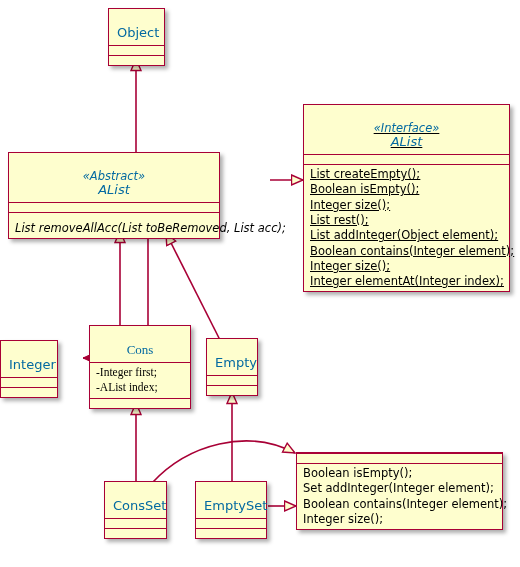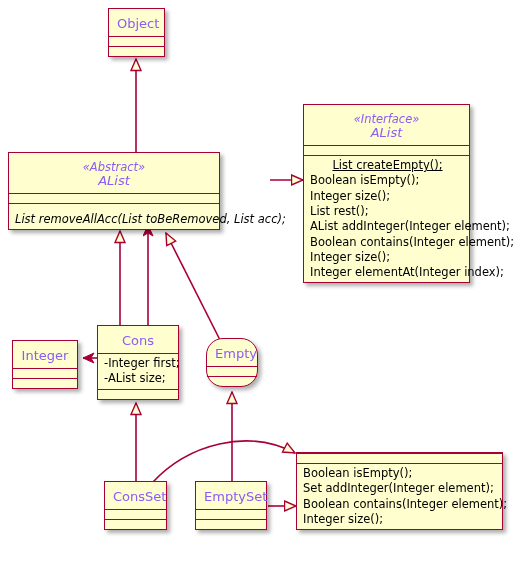--- a/index.html
+++ b/index.html
@@ -26,22 +26,22 @@
   .uml-class {
     position: absolute;
     background: #FEFECE;
     border: 1.5px solid #A80036;
     box-sizing: border-box;
     box-shadow: 3px 3px 4px rgba(0,0,0,0.32);
     z-index: 5;
   }
   .hdr {
     text-align: center;
-    padding: 8px 8px 4px 8px;
-    color: #8b5cf6;
+    padding: 17px 8px 4px 8px;
+    color: #0369a1;
     line-height: 1.15;
   }
   .stereo {
     display: block;
     font-style: italic;
     font-size: 11.5px;
   }
   .cname {
     display: block;
     font-size: 13px;
@@ -57,21 +57,21 @@
     padding: 2px 4px 2px 6px;
     min-height: 7px;
   }
   .compart.empty { padding: 0; height: 9px; }
   .mrow {
     font-size: 11.5px;
     color: #000000;
     line-height: 1.33;
     white-space: nowrap;
   }
-  .mrow.static { text-decoration: underline; text-align: center; }
+  .mrow.static { text-decoration: underline; }
   .mrow.abstract { font-style: italic; margin-top: 6px; }
 </style>
 </head>
 <body>
 
 <div id="canvas">
 
   <svg class="edges" viewBox="0 0 520 567">
     <defs>
       <marker id="hollowTri" markerWidth="14" markerHeight="14" refX="12.5" refY="6" orient="auto" markerUnits="userSpaceOnUse">
@@ -139,77 +139,77 @@
   <div class="uml-class" style="left:108px; top:8px; width:57px;">
     <div class="hdr">
       <span class="cname">Object</span>
     </div>
     <div class="sep"></div>
     <div class="compart empty"></div>
     <div class="sep"></div>
     <div class="compart empty"></div>
   </div>
 
-  <div class="uml-class" style="left:303px; top:104px; width:167px;">
+  <div class="uml-class" style="left:303px; top:104px; width:207px;text-decoration:underline;">
     <div class="hdr">
       <span class="stereo">«Interface»</span>
       <span class="cname italic">AList</span>
     </div>
     <div class="sep"></div>
     <div class="compart empty"></div>
     <div class="sep"></div>
     <div class="compart">
       <div class="mrow static">List createEmpty();</div>
       <div class="mrow">Boolean isEmpty();</div>
       <div class="mrow">Integer size();</div>
       <div class="mrow">List rest();</div>
-      <div class="mrow">AList addInteger(Integer element);</div>
+      <div class="mrow">List addInteger(Object element);</div>
       <div class="mrow">Boolean contains(Integer element);</div>
       <div class="mrow">Integer size();</div>
       <div class="mrow">Integer elementAt(Integer index);</div>
     </div>
   </div>
 
   <div class="uml-class" style="left:8px; top:152px; width:212px;">
     <div class="hdr">
       <span class="stereo">«Abstract»</span>
       <span class="cname italic">AList</span>
     </div>
     <div class="sep"></div>
     <div class="compart empty"></div>
     <div class="sep"></div>
     <div class="compart">
       <div class="mrow abstract">List removeAllAcc(List toBeRemoved, List acc);</div>
     </div>
   </div>
 
-  <div class="uml-class" style="left:12px; top:340px; width:66px;">
+  <div class="uml-class" style="left:0; top:340px; width:58px;">
     <div class="hdr">
       <span class="cname">Integer</span>
     </div>
     <div class="sep"></div>
     <div class="compart empty"></div>
     <div class="sep"></div>
     <div class="compart empty"></div>
   </div>
 
-  <div class="uml-class" style="left:97px; top:325px; width:82px;">
+  <div class="uml-class" style="left:89px; top:325px; width:102px;font-family:Liberation Serif, serif;">
     <div class="hdr">
       <span class="cname">Cons</span>
     </div>
     <div class="sep"></div>
     <div class="compart">
       <div class="mrow">-Integer first;</div>
-      <div class="mrow">-AList size;</div>
-    </div>
-    <div class="sep"></div>
-    <div class="compart empty"></div>
-  </div>
-
-  <div class="uml-class" style="left:206px; top:338px; width:52px;border-radius:17px;">
+      <div class="mrow">-AList index;</div>
+    </div>
+    <div class="sep"></div>
+    <div class="compart empty"></div>
+  </div>
+
+  <div class="uml-class" style="left:206px; top:338px; width:52px;">
     <div class="hdr">
       <span class="cname">Empty</span>
     </div>
     <div class="sep"></div>
     <div class="compart empty"></div>
     <div class="sep"></div>
     <div class="compart empty"></div>
   </div>
 
   <div class="uml-class" style="left:104px; top:481px; width:63px;">

